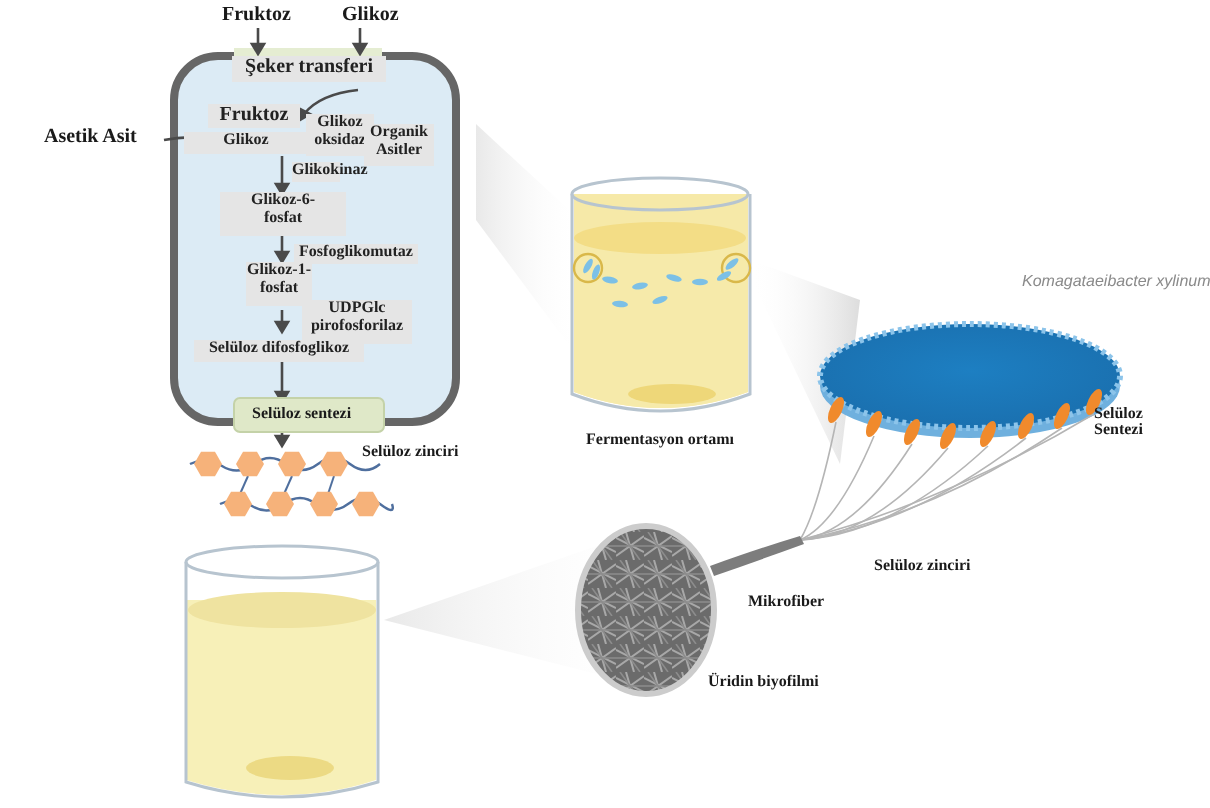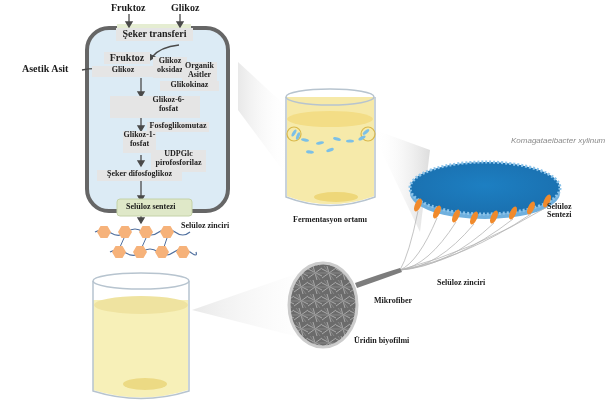--- a/index.html
+++ b/index.html
@@ -152,35 +152,35 @@
 <div class="box" style="left:104px;top:52px;width:46px;height:12px;font-size:10px;">Fruktoz</div>
 <div class="box" style="left:92px;top:66px;width:62px;height:11px;">Glikoz</div>
 <div class="box" style="left:153px;top:57px;width:34px;height:21px;">
   <div>Glikoz</div>
   <div>oksidaz</div>
 </div>
 <div class="box" style="left:182px;top:62px;width:35px;height:21px;">
   <div>Organik</div>
   <div>Asitler</div>
 </div>
-<div class="box" style="left:160px;top:81px;width:59px;height:10px;">Glikokinaz</div>
-<div class="box" style="left:110px;top:96px;width:63px;height:22px;padding-left:27px;">
+<div class="box" style="left:146px;top:81px;width:24px;height:10px;">Glikokinaz</div>
+<div class="box" style="left:110px;top:96px;width:63px;height:22px;">
   <div>Glikoz-6-</div>
   <div>fosfat</div>
 </div>
 <div class="box" style="left:147px;top:122px;width:62px;height:10px;">Fosfoglikomutaz</div>
 <div class="box" style="left:123px;top:131px;width:33px;height:22px;">
   <div>Glikoz-1-</div>
   <div>fosfat</div>
 </div>
 <div class="box" style="left:151px;top:150px;width:55px;height:22px;">
   <div>UDPGlc</div>
   <div>pirofosforilaz</div>
 </div>
-<div class="box" style="left:97px;top:170px;width:85px;height:11px;">Şeker difosfoglikoz</div>
+<div class="box" style="left:97px;top:170px;width:85px;height:11px;">Selüloz difosfoglikoz</div>
 <div class="lbl" style="left:126px;top:203px;font-size:8px;">Selüloz sentezi</div>
 <div class="lbl" style="left:181px;top:222px;font-size:8px;">Selüloz zinciri</div>
 
 <div class="lbl" style="left:293px;top:216px;font-size:8px;">Fermentasyon ortamı</div>
 
 <div class="lbl ital" style="left:471px;top:137px;font-size:8px;">Komagataeibacter xylinum</div>
 <div class="lbl" style="left:547px;top:203px;font-size:8px;text-align:center;">
   <div>Selüloz</div>
   <div>Sentezi</div>
 </div>

